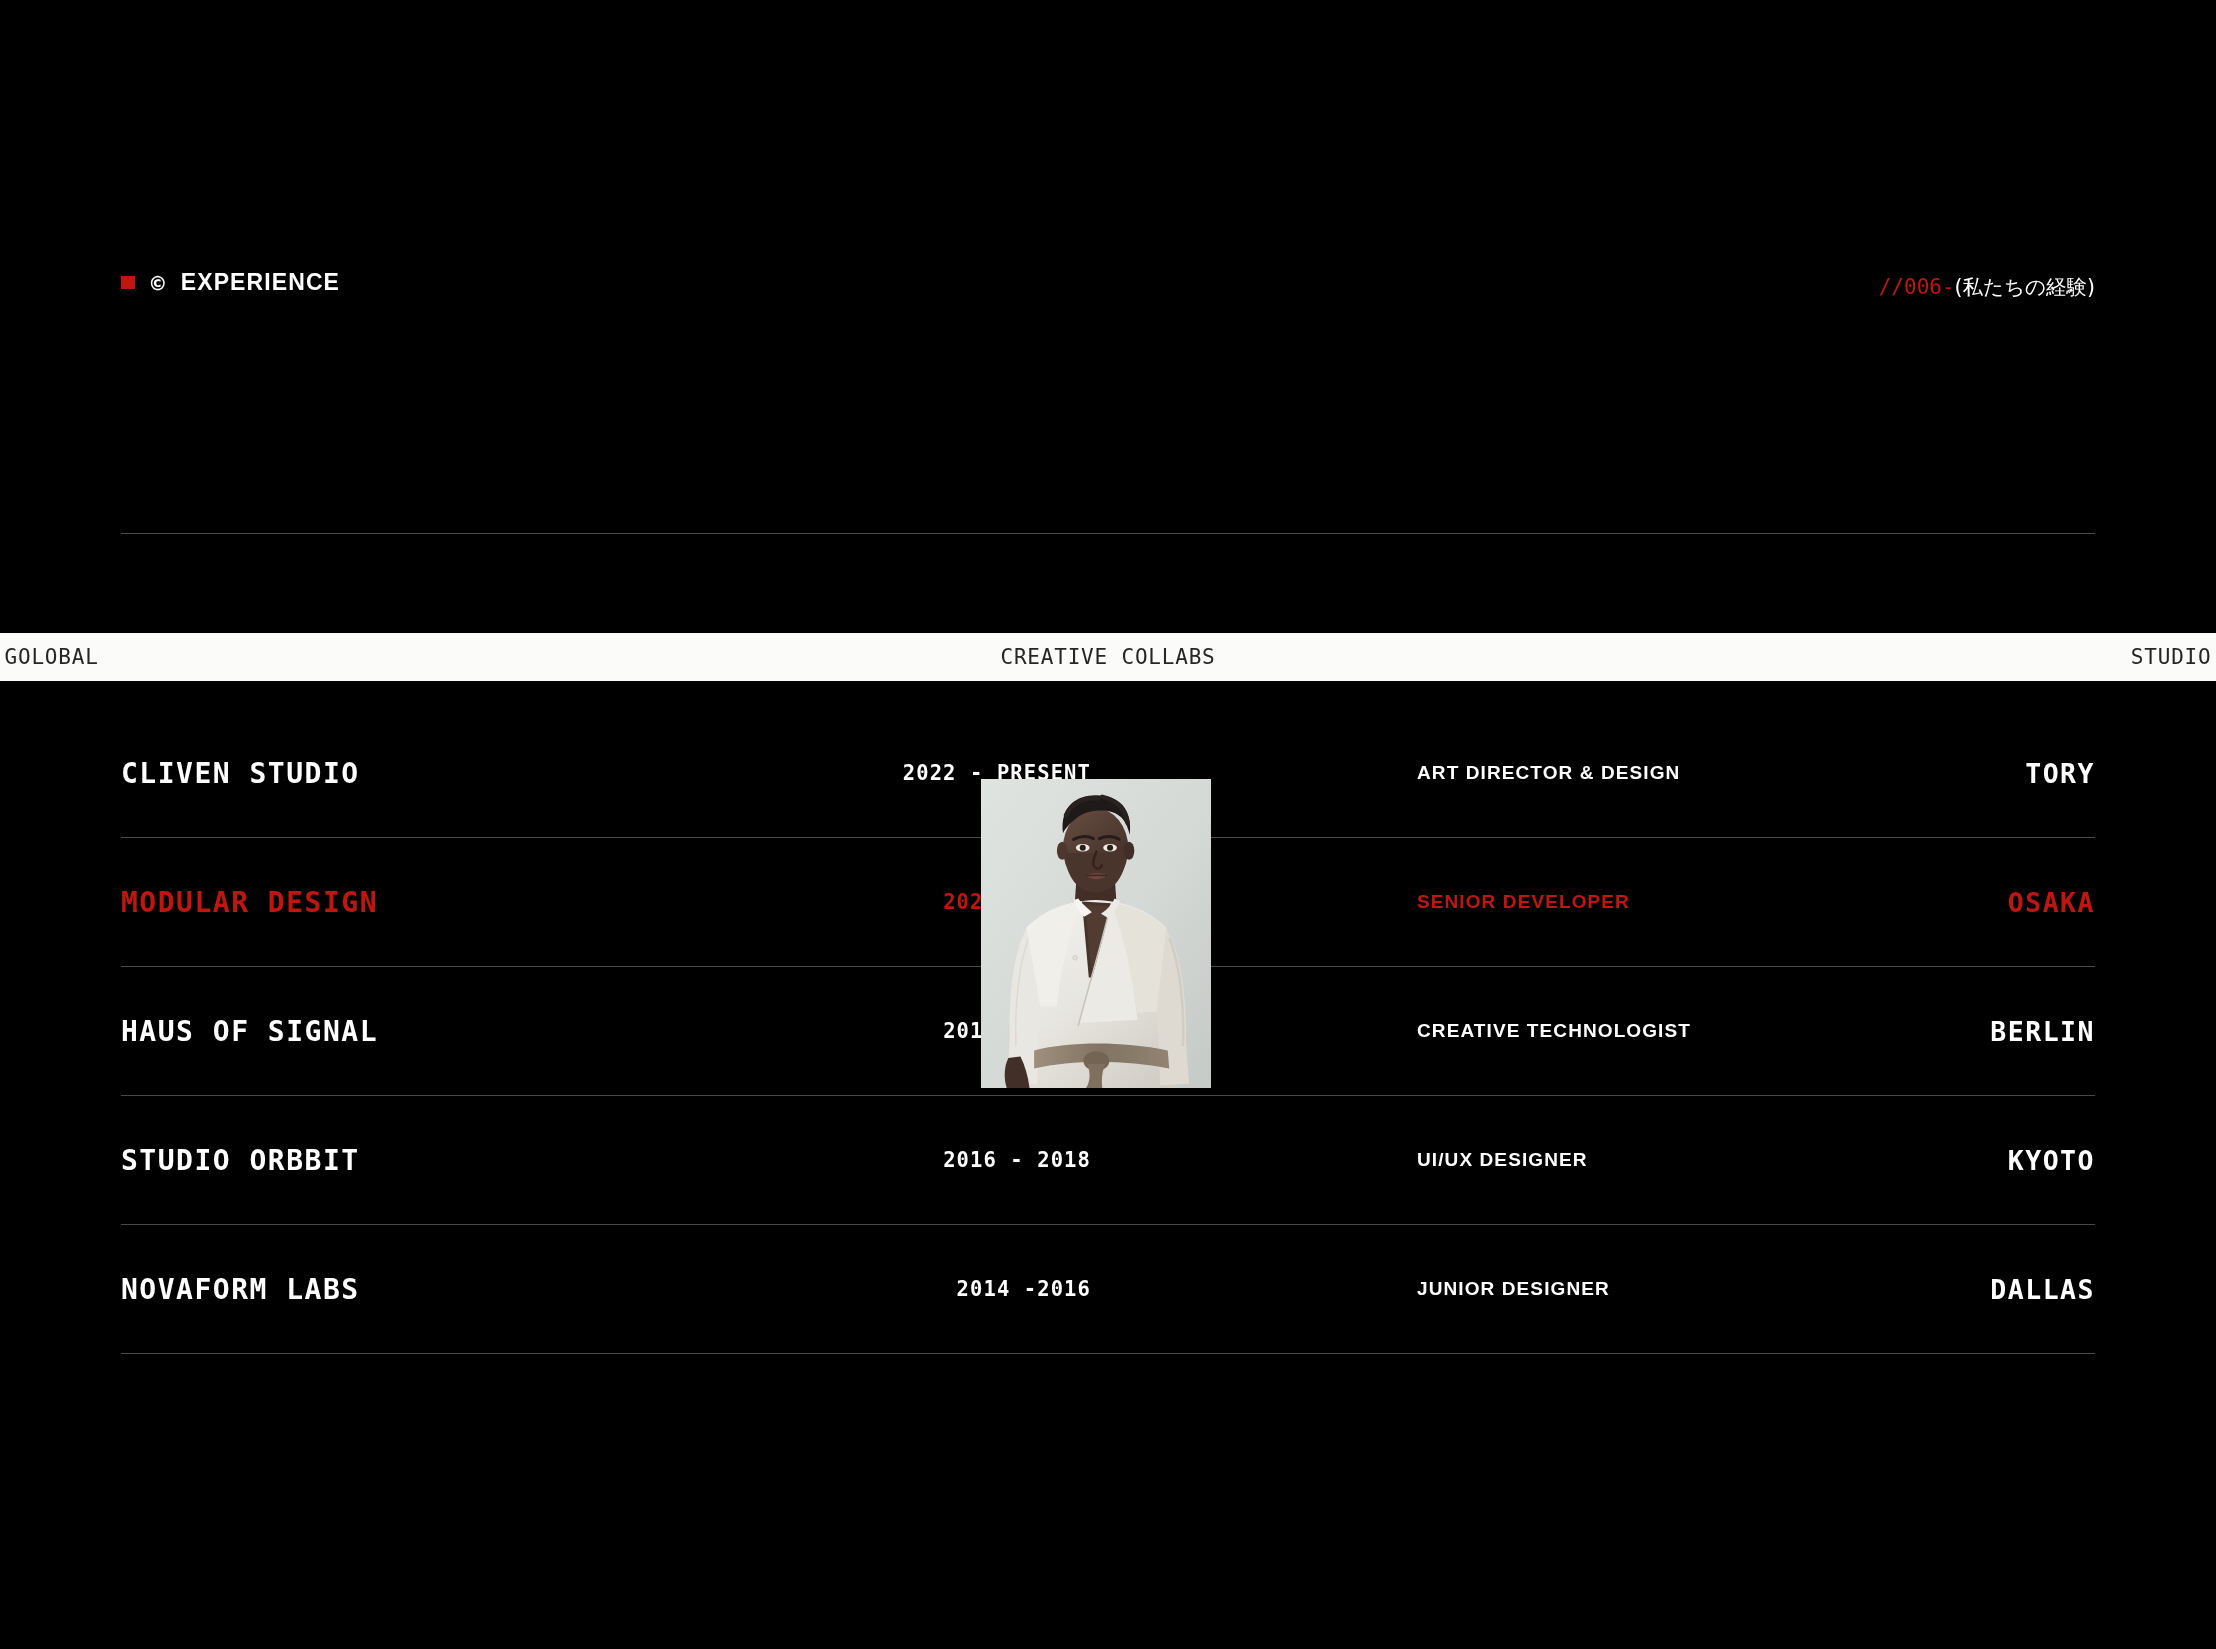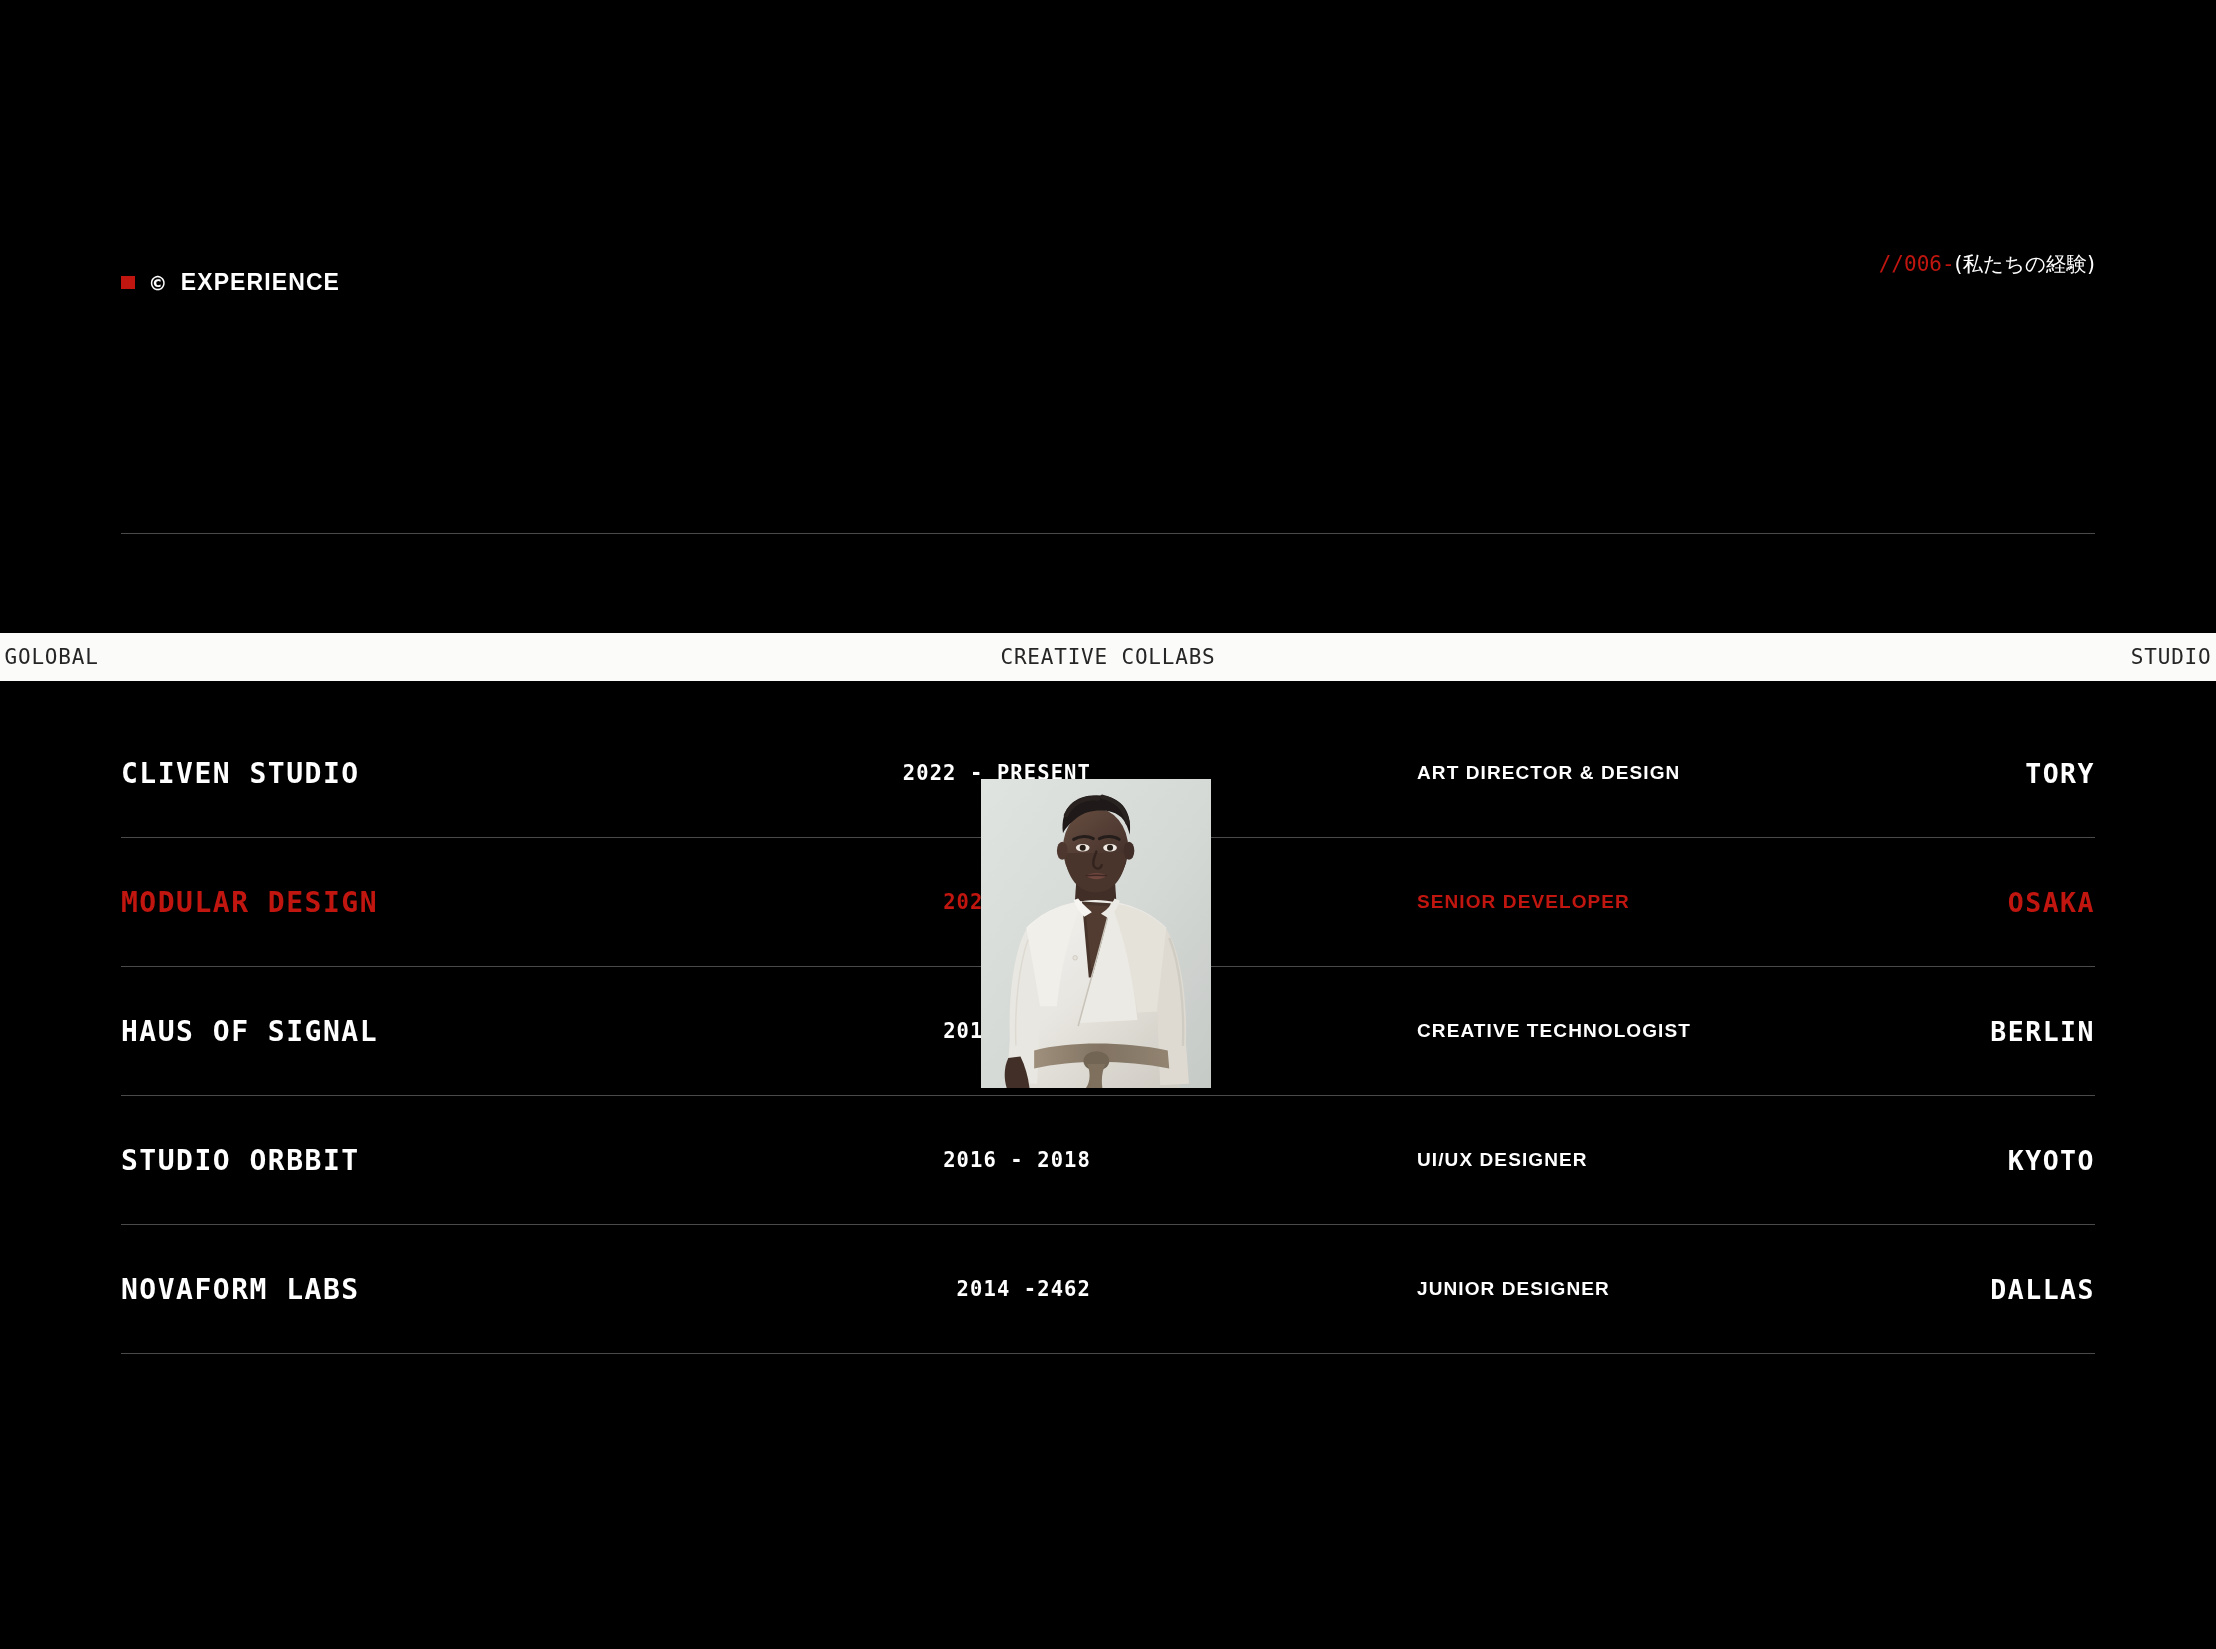--- a/index.html
+++ b/index.html
@@ -36,21 +36,21 @@
     color:#ffffff;
     font-family:"DejaVu Sans Mono", monospace;
     font-weight:700;
     font-size:82px;
     line-height:1.52;
     letter-spacing:-0.8px;
   }
   .hero-title .line { display:block; }
 
   .hero-index {
-    position:absolute; right:121px; top:250px;
+    position:absolute; right:121px; top:273px;
     white-space:nowrap;
     font-family:"DejaVu Sans Mono", monospace;
     font-size:21px; font-weight:500;
   }
   .hero-index .num { color:#c0160f; }
   .hero-index .jp {
     color:#ffffff;
     font-family:"DejaVu Sans", sans-serif;
     font-size:20.5px;
   }
@@ -199,21 +199,21 @@
     <div class="exp-row">
       <div class="col-company">STUDIO ORBBIT</div>
       <div class="col-years">2016 - 2018</div>
       <div class="col-spacer"></div>
       <div class="col-role">UI/UX DESIGNER</div>
       <div class="col-city">KYOTO</div>
     </div>
 
     <div class="exp-row">
       <div class="col-company">NOVAFORM LABS</div>
-      <div class="col-years">2014 -2462</div>
+      <div class="col-years">2014 -2016</div>
       <div class="col-spacer"></div>
       <div class="col-role">JUNIOR DESIGNER</div>
       <div class="col-city">DALLAS</div>
     </div>
 
   </div>
 
   <div class="thumb">
     <svg viewBox="0 0 303 408" preserveAspectRatio="xMidYMid slice">
       <defs>

